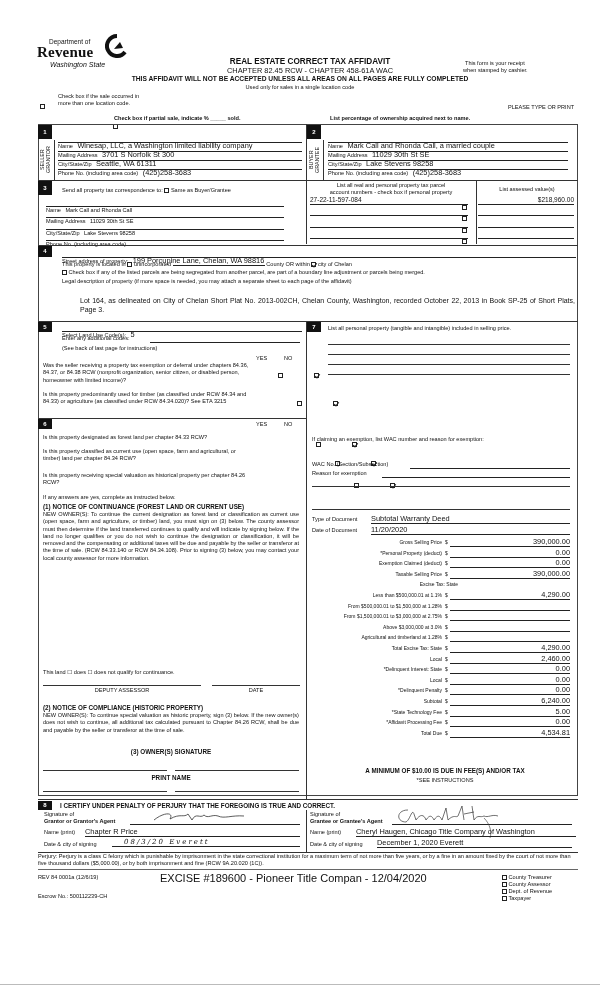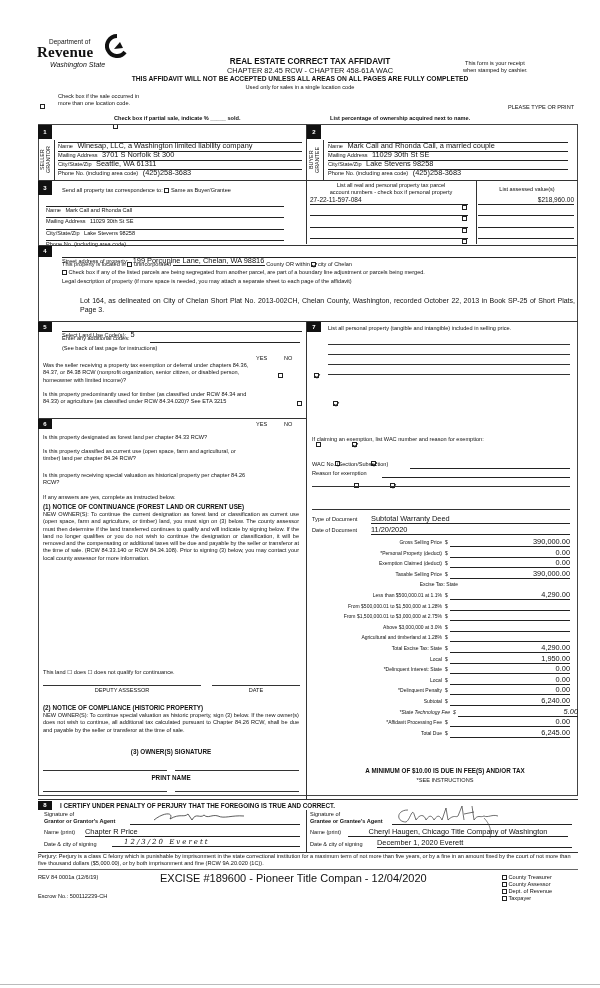--- a/index.html
+++ b/index.html
@@ -314,21 +314,21 @@
       <div class="abs ul right" style="left: 138px; top: 0px; width: 120px; height: 9px; font-size: 7.4px; line-height: 9px;"></div>
     </div>
     <div class="abs" style="left: 0px; top: 106px; width: 262px; height: 10.6px;">
       <div class="abs t right" style="left: 0px; top: 2px; width: 130px; font-size: 5px;">Total Excise Tax: State</div>
       <div class="abs t" style="left: 133px; top: 2px; font-size: 5px;">$</div>
       <div class="abs ul right" style="left: 138px; top: 0px; width: 120px; height: 9px; font-size: 7.4px; line-height: 9px;">4,290.00</div>
     </div>
     <div class="abs" style="left: 0px; top: 116.6px; width: 262px; height: 10.6px;">
       <div class="abs t right" style="left: 0px; top: 2px; width: 130px; font-size: 5px;">Local</div>
       <div class="abs t" style="left: 133px; top: 2px; font-size: 5px;">$</div>
-      <div class="abs ul right" style="left: 138px; top: 0px; width: 120px; height: 9px; font-size: 7.4px; line-height: 9px;">1,950.00</div>
+      <div class="abs ul right" style="left: 138px; top: 0px; width: 120px; height: 9px; font-size: 7.4px; line-height: 9px;">2,460.00</div>
     </div>
     <div class="abs" style="left: 0px; top: 127.2px; width: 262px; height: 10.6px;">
       <div class="abs t right" style="left: 0px; top: 2px; width: 130px; font-size: 5px;">*Delinquent Interest: State</div>
       <div class="abs t" style="left: 133px; top: 2px; font-size: 5px;">$</div>
       <div class="abs ul right" style="left: 138px; top: 0px; width: 120px; height: 9px; font-size: 7.4px; line-height: 9px;">0.00</div>
     </div>
     <div class="abs" style="left: 0px; top: 137.8px; width: 262px; height: 10.6px;">
       <div class="abs t right" style="left: 0px; top: 2px; width: 130px; font-size: 5px;">Local</div>
       <div class="abs t" style="left: 133px; top: 2px; font-size: 5px;">$</div>
       <div class="abs ul right" style="left: 138px; top: 0px; width: 120px; height: 9px; font-size: 7.4px; line-height: 9px;">0.00</div>
@@ -336,34 +336,34 @@
     <div class="abs" style="left: 0px; top: 148.4px; width: 262px; height: 10.6px;">
       <div class="abs t right" style="left: 0px; top: 2px; width: 130px; font-size: 5px;">*Delinquent Penalty</div>
       <div class="abs t" style="left: 133px; top: 2px; font-size: 5px;">$</div>
       <div class="abs ul right" style="left: 138px; top: 0px; width: 120px; height: 9px; font-size: 7.4px; line-height: 9px;">0.00</div>
     </div>
     <div class="abs" style="left: 0px; top: 159px; width: 262px; height: 10.6px;">
       <div class="abs t right" style="left: 0px; top: 2px; width: 130px; font-size: 5px;">Subtotal</div>
       <div class="abs t" style="left: 133px; top: 2px; font-size: 5px;">$</div>
       <div class="abs ul right" style="left: 138px; top: 0px; width: 120px; height: 9px; font-size: 7.4px; line-height: 9px;">6,240.00</div>
     </div>
-    <div class="abs" style="left: 8px; top: 169.6px; width: 262px; height: 10.6px; font-style: italic;">
+    <div class="abs" style="left: 0px; top: 169.6px; width: 262px; height: 10.6px;">
       <div class="abs t right" style="left: 0px; top: 2px; width: 130px; font-size: 5px;">*State Technology Fee</div>
       <div class="abs t" style="left: 133px; top: 2px; font-size: 5px;">$</div>
       <div class="abs ul right" style="left: 138px; top: 0px; width: 120px; height: 9px; font-size: 7.4px; line-height: 9px;">5.00</div>
     </div>
     <div class="abs" style="left: 0px; top: 180.2px; width: 262px; height: 10.6px;">
       <div class="abs t right" style="left: 0px; top: 2px; width: 130px; font-size: 5px;">*Affidavit Processing Fee</div>
       <div class="abs t" style="left: 133px; top: 2px; font-size: 5px;">$</div>
       <div class="abs ul right" style="left: 138px; top: 0px; width: 120px; height: 9px; font-size: 7.4px; line-height: 9px;">0.00</div>
     </div>
     <div class="abs" style="left: 0px; top: 190.8px; width: 262px; height: 10.6px;">
       <div class="abs t right" style="left: 0px; top: 2px; width: 130px; font-size: 5px;">Total Due</div>
       <div class="abs t" style="left: 133px; top: 2px; font-size: 5px;">$</div>
-      <div class="abs ul right" style="left: 138px; top: 0px; width: 120px; height: 9px; font-size: 7.4px; line-height: 9px;">6,245.00</div>
+      <div class="abs ul right" style="left: 138px; top: 0px; width: 120px; height: 9px; font-size: 7.4px; line-height: 9px;">4,534.81</div>
     </div>
   </div>
 
 <div class="abs t b center" style="left:320px;top:767px;width:250px;font-size:6.3px;">A MINIMUM OF $10.00 IS DUE IN FEE(S) AND/OR TAX</div>
 <div class="abs t center" style="left:320px;top:777px;width:250px;">*SEE INSTRUCTIONS</div>
 
 
 <div class="abs hl" style="left:38px;top:799px;width:540px;"></div>
 <div class="abs num" style="left:38px;top:801px;width:14px;height:9px;line-height:9px;">8</div>
 <div class="abs t b" style="left:60px;top:802px;font-size:6.3px;">I CERTIFY UNDER PENALTY OF PERJURY THAT THE FOREGOING IS TRUE AND CORRECT.</div>
@@ -371,33 +371,33 @@
 <div class="abs t" style="left:44px;top:811px;">Signature of</div>
 <div class="abs t b" style="left:44px;top:818px;">Grantor or Grantor's Agent</div>
 <div class="abs ul" style="left:130px;top:812px;width:170px;height:12px;">
   <svg width="100" height="14" viewBox="0 0 100 14" style="position:absolute;left:22px;top:-2px;">
     <path d="M2 10 C12 2, 22 2, 18 9 C28 3, 32 8, 36 4 L40 10 C44 2, 48 9, 52 5 C56 9, 60 4, 66 6 C72 9, 80 5, 92 6" fill="none" stroke="#333" stroke-width="0.8"></path>
   </svg>
 </div>
 <div class="abs t" style="left:44px;top:829px;">Name (print)</div>
 <div class="abs ul v" style="left:85px;top:827px;width:215px;height:9px;">Chapter R Price</div>
 <div class="abs t" style="left:44px;top:841px;">Date &amp; city of signing</div>
-<div class="abs ul" style="left:112px;top:838px;width:188px;height:9px;font-family:'DejaVu Serif',serif;font-style:italic;font-size:7px;letter-spacing:2px;padding-left:12px;box-sizing:border-box;">12/3/20 Everett</div>
+<div class="abs ul" style="left:112px;top:838px;width:188px;height:9px;font-family:'DejaVu Serif',serif;font-style:italic;font-size:7px;letter-spacing:2px;padding-left:12px;box-sizing:border-box;">08/3/20 Everett</div>
 
 <div class="abs vl" style="left:306px;top:810px;height:42px;"></div>
 <div class="abs t" style="left:310px;top:811px;">Signature of</div>
 <div class="abs t b" style="left:310px;top:818px;">Grantee or Grantee's Agent</div>
 <div class="abs ul" style="left:392px;top:812px;width:180px;height:12px;">
   <svg width="110" height="36" viewBox="0 0 110 36" style="position:absolute;left:2px;top:-8px;">
     <path d="M14 6 C2 6, 2 18, 12 18 C16 16, 18 4, 20 10 L22 16 C26 10, 30 10, 32 16 C36 10, 38 12, 40 16 C44 10, 46 12, 48 16 L52 4 L54 16 C60 10, 62 14, 64 12 L68 2 L70 16 M70 10 L80 8 M78 2 L80 16 C84 10, 86 14, 90 12 C94 14, 98 10, 104 12" fill="none" stroke="#333" stroke-width="0.7"></path>
     <path d="M90 14 C96 20, 98 28, 96 34" fill="none" stroke="#333" stroke-width="0.6"></path>
   </svg>
 </div>
 <div class="abs t" style="left:310px;top:829px;">Name (print)</div>
-<div class="abs ul v" style="left:348px;top:827px;width:220px;height:9px;text-align:center;">Cheryl Haugen, Chicago Title Company of Washington</div>
+<div class="abs ul v" style="left:356px;top:827px;width:220px;height:9px;">Cheryl Haugen, Chicago Title Company of Washington</div>
 <div class="abs t" style="left:310px;top:841px;">Date &amp; city of signing</div>
 <div class="abs ul v" style="left:377px;top:838px;width:195px;height:9px;">December 1, 2020 Everett</div>
 
 <div class="abs hl" style="left:38px;top:852px;width:540px;"></div>
 <div class="abs tw" style="left:38px;top:853px;width:540px;">Perjury: Perjury is a class C felony which is punishable by imprisonment in the state correctional institution for a maximum term of not more than five years, or by a fine in an amount fixed by the court of not more than five thousand dollars ($5,000.00), or by both imprisonment and fine (RCW 9A.20.020 (1C)).</div>
 <div class="abs hl" style="left:38px;top:869px;width:540px;background:#666;"></div>
 
 
 <div class="abs t" style="left:38px;top:874px;">REV 84 0001a (12/6/19)</div>
 <div class="abs" style="left:160px;top:872px;font-size:11px;white-space:nowrap;">EXCISE #189600 - Pioneer Title Compan - 12/04/2020</div>

